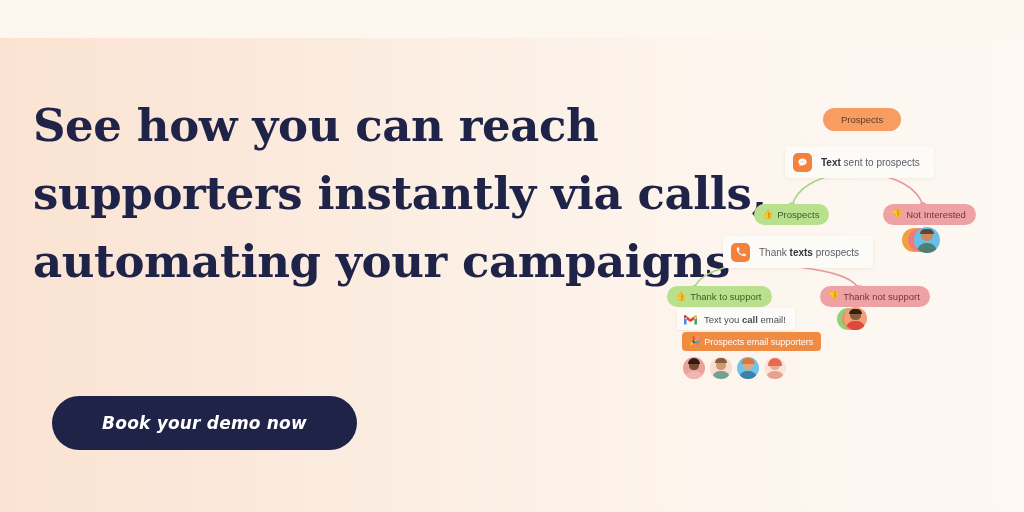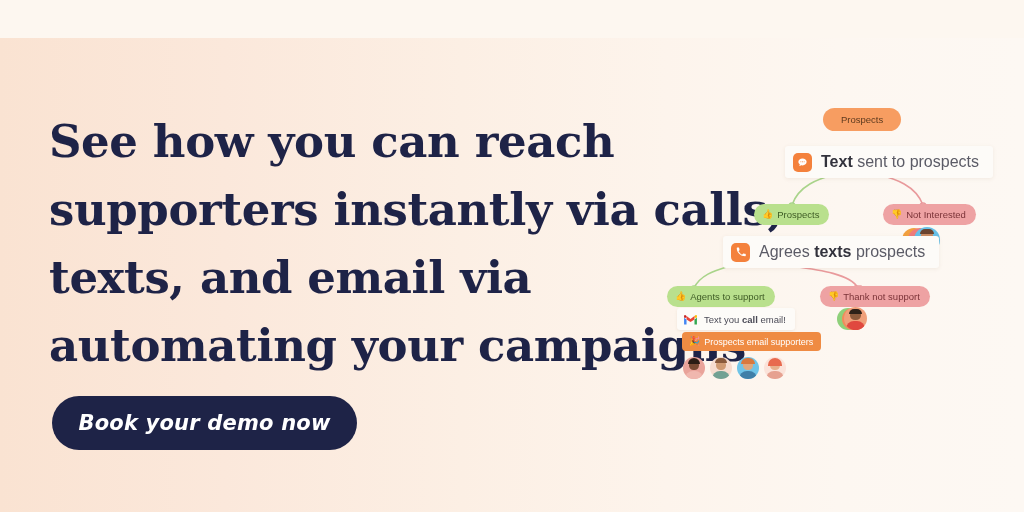--- a/index.html
+++ b/index.html
@@ -18,31 +18,31 @@
     background:#fdf7f0;
   }
   
   .headline{
     position:absolute;left:33px;top:92px;width:660px;
     font-family:"DejaVu Serif","Liberation Serif",serif;
     font-weight:700;
     font-size:45px;line-height:68px;
     letter-spacing:-0.4px;
     color:#1e2347;
-    margin:16px;
+    margin:0;
   }
   .headline .ln{display:block;white-space:nowrap;}
   .cta{
     position:absolute;left:52px;top:396px;
     width:305px;height:54px;
     border:none;border-radius:27px;
     background:#1e2347;
     color:#ffffff;
     font-family:"DejaVu Sans","Liberation Sans",sans-serif;
-    font-size:21px;font-weight:700;font-style:italic;
+    font-size:17px;font-weight:700;font-style:italic;
     letter-spacing:0.2px;
     cursor:pointer;
     display:flex;align-items:center;justify-content:center;
     padding:0;
   }
   
   .flow{position:absolute;left:668px;top:108px;width:340px;height:285px;text-align:center;}
   .flow svg.links{position:absolute;left:0;top:0;width:340px;height:285px;pointer-events:none;}
 
   .node{position:absolute;box-sizing:border-box;white-space:nowrap;display:flex;align-items:center;}
@@ -58,21 +58,21 @@
   .pill-green{background:#b9e08d;color:#3e5b25;padding:0 10px 0 8px;}
   .pill-red{background:#eea2a3;color:#7b3338;padding:0 10px 0 8px;}
   .pill-orange{
     background:#ef8b43;color:#ffffff;border-radius:4px;height:19px;
     padding:0 8px 0 7px;font-size:9px;
   }
   .emo{margin-right:4px;font-size:9px;line-height:1;}
 
   .card{
     background:#fdfbf8;border-radius:3px;height:32px;
-    padding:0 14px 0 8px;font-size:16px;color:#5b5b66;
+    padding:0 14px 0 8px;font-size:10px;color:#5b5b66;
     box-shadow:0 1px 4px rgba(120,90,60,.09);
   }
   .card b{color:#32323c;font-weight:700;}
   .sq-icon{
     width:19px;height:19px;border-radius:5px;background:#f4813c;
     margin-right:9px;flex:0 0 auto;
     display:flex;align-items:center;justify-content:center;
   }
   .card-email{
     background:#fdfbf8;border-radius:3px;height:22px;
@@ -89,21 +89,20 @@
 </head>
 <body>
 
 <div class="banner">
 
   <div class="top-band"></div>
 
   <h1 class="headline">
     <span class="ln">See how you can reach</span>
     <span class="ln">supporters instantly via calls,</span>
-    <span class="ln">texts, and email via</span>
     <span class="ln">automating your campaigns</span>
   </h1>
 
   <button class="cta">Book your demo now</button>
 
   <div class="flow">
 
     <svg class="links" viewBox="0 0 340 285">
 
       <path d="M188,52 C188,70 136,62 124,97" fill="none" stroke="#a9d48a" stroke-width="1.6" stroke-linecap="round"></path>
@@ -154,26 +153,26 @@
         <div style="position:absolute;left:3px;top:16px;width:20px;height:11px;border-radius:9px 9px 0 0;background:#4e7f72;"></div>
       </div>
     </div>
 
     <div class="node card" style="left:55px;top:128px;">
       <span class="sq-icon">
         <svg width="10" height="10" viewBox="0 0 24 24" fill="#ffffff">
           <path d="M6.6 10.8c1.7 3.4 4.3 6 7.7 7.7l2.6-2.6c.3-.3.8-.4 1.2-.3 1.3.4 2.7.7 4.1.7.7 0 1.2.5 1.2 1.2V21c0 .7-.5 1.2-1.2 1.2C10.6 22.2 1.8 13.4 1.8 2.6 1.8 1.9 2.3 1.4 3 1.4h3.5c.7 0 1.2.5 1.2 1.2 0 1.4.2 2.8.7 4.1.1.4 0 .9-.3 1.2l-2.5 2.9z"></path>
         </svg>
       </span>
-      <span><span>Agrees </span><b>texts</b><span> prospects</span></span>
+      <span><span>Thank </span><b>texts</b><span> prospects</span></span>
     </div>
 
     <div class="node pill pill-green" style="left:-1px;top:178px;">
       <span class="emo">👍</span>
-      <span>Agents to support</span>
+      <span>Thank to support</span>
     </div>
     <div class="node pill pill-red" style="left:152px;top:178px;">
       <span class="emo">👎</span>
       <span>Thank not support</span>
     </div>
 
     <div class="stack" style="left:169px;top:199px;width:34px;height:26px;">
       <div class="back" style="left:0;top:1px;width:22px;height:22px;background:#8fd07a;"></div>
       <div class="back" style="left:5px;top:1px;width:22px;height:22px;background:#f28b5a;"></div>
       <div class="avatar-face" style="left:7px;top:0px;width:23px;height:23px;background:#f0a07a;">

